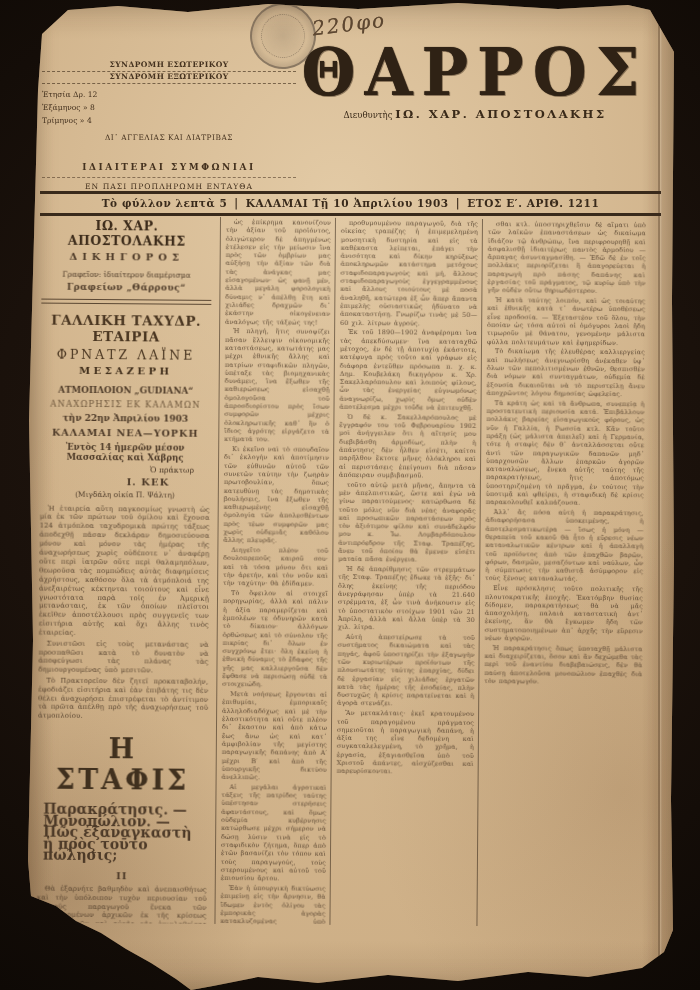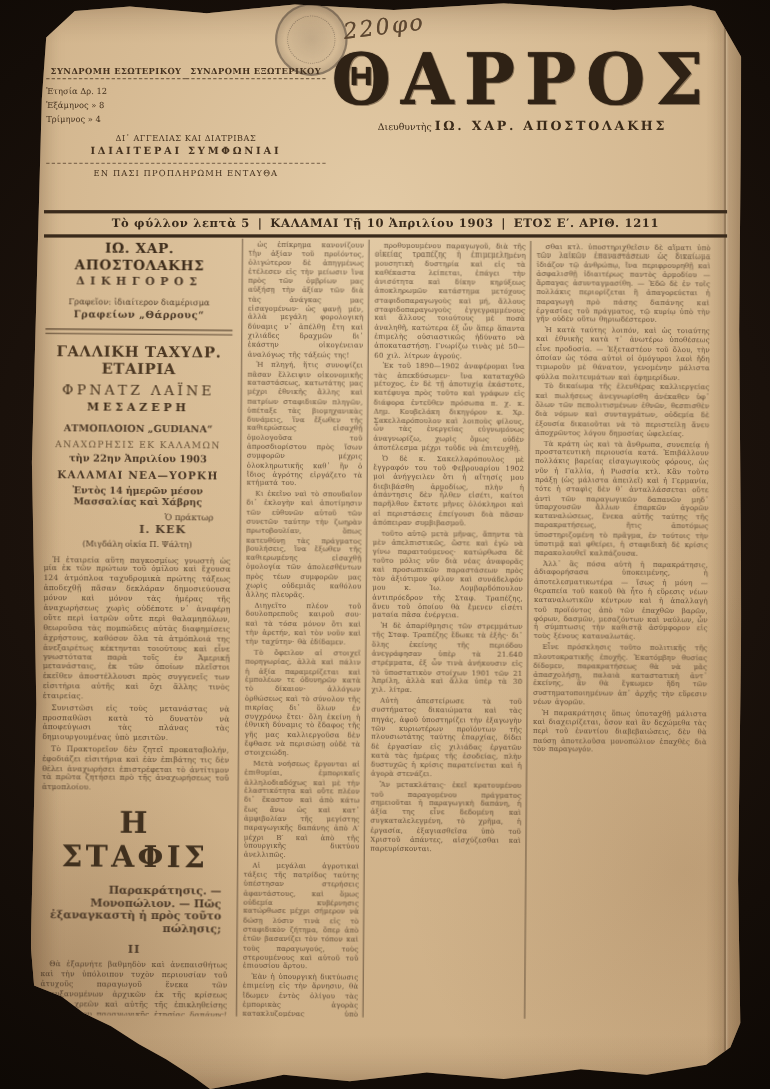--- a/index.html
+++ b/index.html
@@ -25,27 +25,27 @@
     box-shadow:1px 0 2px rgba(245,230,205,.35), -3px 0 6px rgba(120,92,62,.25);}
   .stamp{position:absolute;left:222px;top:3px;width:62px;height:62px;border:2px solid rgba(72,60,52,.45);
     border-radius:50%;transform:rotate(-8deg);
     background:radial-gradient(circle at 50% 50%, rgba(90,75,62,.18) 0%, rgba(90,75,62,.05) 55%, rgba(90,75,62,.22) 72%, rgba(0,0,0,0) 78%);}
   .stamp:before{content:"";position:absolute;left:9px;top:9px;right:9px;bottom:9px;border:1px dotted rgba(72,60,52,.4);border-radius:50%;}
   .handnum{position:absolute;left:284px;top:12px;font-size:20px;font-style:italic;color:#5d4731;
     transform:rotate(-7deg);letter-spacing:2px;text-shadow:0 0 .6px rgba(93,71,49,.8);}
   
   .subbox{position:absolute;left:14px;top:60px;width:254px;color:#453categories22;}
   .subbox{color:#45321f;}
-  .sb-head{display:flex;justify-content:space-between;font-size:7.6px;font-weight:bold;letter-spacing:.4px;text-align:center;}
+  .sb-head{display:flex;justify-content:space-between;font-size:7.6px;font-weight:bold;letter-spacing:.4px;text-align:center;flex-direction:column;}
   .sb-head span{flex:1;border-bottom:1px dashed rgba(69,50,31,.65);padding-bottom:2px;}
   .sb-cols{display:flex;margin-top:4px;}
   .sb-col{flex:1;font-size:7.6px;line-height:13px;}
   .sb-col.rt{border-left:1px dotted rgba(69,50,31,.7);padding-left:6px;}
   .sb-note1{font-size:7.4px;text-align:center;margin-top:6px;letter-spacing:.5px;}
-  .sb-note2{font-size:9px;font-weight:bold;text-align:center;letter-spacing:2.5px;margin-top:3px;}
+  .sb-note2{font-size:9px;font-weight:bold;text-align:center;letter-spacing:2.5px;margin-top:20px;}
   .sb-note3{font-size:7.6px;text-align:center;margin-top:5px;border-top:1px dashed rgba(69,50,31,.55);padding-top:4px;letter-spacing:1px;}
   
   .masthead{position:absolute;left:258px;top:44px;width:378px;text-align:center;color:#2f2215;filter:blur(.2px);}
   .mast-title{font-size:62px;line-height:.95;font-weight:bold;letter-spacing:9px;transform:scaleY(1.04);
     text-shadow:1px 1px 0 rgba(64,46,28,.45), 0 0 1px rgba(47,34,21,.9);}
   .mast-sub{font-size:10px;font-weight:bold;letter-spacing:1.6px;margin-top:9px;color:#3a2a19;}
   .mast-dir{font-size:8.5px;margin-top:4px;color:#3a2a19;}
   .mast-dir .dname{font-size:11.5px;font-weight:bold;letter-spacing:2.5px;}
   .datebar{position:absolute;left:12px;top:191px;width:621px;border-top:3px solid #392a1b;border-bottom:3px solid #392a1b;
     padding:3px 0 4px;text-align:center;font-size:10.5px;font-weight:bold;color:#392a1b;letter-spacing:.6px;}
@@ -72,21 +72,21 @@
   .ship-vessel{font-size:8.8px;font-weight:bold;text-align:center;margin-top:9px;}
   .ship-dep{font-size:8.4px;text-align:center;letter-spacing:1.2px;margin-top:4px;color:#6d563b;}
   .ship-date{font-size:9px;font-weight:bold;text-align:center;margin-top:4px;}
   .ship-route{font-size:9.6px;font-weight:bold;text-align:center;letter-spacing:1px;margin-top:4px;}
   .ship-dur{font-size:8.6px;font-weight:bold;text-align:center;margin-top:4px;}
   .ship-via{font-size:8.6px;font-weight:bold;text-align:center;}
   .agent-label{font-size:7.8px;text-align:right;padding-right:16px;margin-top:3px;}
   .agent{font-size:10px;font-weight:bold;text-align:center;padding-left:46px;margin-top:2px;letter-spacing:1px;}
   .address{font-size:7.4px;text-align:center;margin:3px 0 6px;}
   .staphis-title{font-size:27px;font-weight:bold;text-align:center;letter-spacing:3px;margin:12px 0 9px;color:#40301e;}
-  .staphis-sub{font-size:10px;font-weight:bold;text-align:right;line-height:11.5px;margin:0 6px 4px;}
+  .staphis-sub{font-size:14px;font-weight:bold;text-align:left;line-height:11.5px;margin:0 6px 4px;}
   .staphis-sec{font-size:10px;font-weight:bold;text-align:center;margin:8px 0 4px;letter-spacing:1px;}
   .emph{font-weight:normal;letter-spacing:.4px;}
 </style>
 </head>
 <body>
 
 <div class="page">
 
   <div class="fold"></div>
   <div class="stamp"></div>
@@ -136,31 +136,31 @@
       <div class="ship-dep">ΑΝΑΧΩΡΗΣΙΣ ΕΚ ΚΑΛΑΜΩΝ</div>
       <div class="ship-date">τὴν 22ην Ἀπριλίου 1903</div>
       <div class="ship-route">ΚΑΛΑΜΑΙ ΝΕΑ—ΥΟΡΚΗ</div>
       <div class="ship-dur">Ἐντὸς 14 ἡμερῶν μέσον</div>
       <div class="ship-via">Μασσαλίας καὶ Χάβρης</div>
       <div class="agent-label">Ὁ πράκτωρ</div>
       <div class="agent">Ι. ΚΕΚ</div>
       <div class="address">(Μιγδάλη οἰκία Π. Ψάλτη)</div>
       <p class="bp">Ἡ ἑταιρεία αὕτη παγκοσμίως γνωστὴ ὡς μία ἐκ τῶν πρώτων τοῦ ὁμίλου καὶ ἔχουσα 124 ἀτμόπλοα ταχυδρομικὰ πρώτης τάξεως ἀποδεχθῇ πᾶσαν δεκλάραν δημοσιεύουσα μόνον καὶ μόνον τὰς ἡμέρας τῆς ἀναχωρήσεως χωρὶς οὐδέποτε ν᾽ ἀναφέρῃ οὔτε περὶ ἰατρῶν οὔτε περὶ θαλαμηπόλων, θεωροῦσα τὰς πομπώδεις αὐτὰς διαφημίσεις ἀχρήστους, καθόσον ὅλα τὰ ἀτμόπλοιά της ἀνεξαιρέτως κέκτηνται τοιούτους καὶ εἶνε γνωστότατα παρὰ τοῖς ἐν Ἀμερικῇ μετανάσταις, ἐκ τῶν ὁποίων πλεῖστοι ἐκεῖθεν ἀποστέλλουσι πρὸς συγγενεῖς των εἰσιτήρια αὐτῆς καὶ ὄχι ἄλλης τινὸς ἑταιρείας.</p>
       <p class="bp">Συνιστῶσι εἰς τοὺς μετανάστας νὰ προσπαθῶσι κατὰ τὸ δυνατὸν νὰ ἀποφεύγωσι τὰς πλάνας τὰς δημιουργουμένας ὑπὸ μεσιτῶν.</p>
-      <p class="bp">Τὸ Πρακτορεῖον δὲν ζητεῖ προκαταβολήν, ἐφοδιάζει εἰσιτήρια καὶ ἐὰν ἐπιβάτης τις δὲν θέλει ἀναχωρήσει ἐπιστρέφεται τὸ ἀντίτιμον τὰ πρῶτα ζητήσει πρὸ τῆς ἀναχωρήσεως τοῦ ἀτμοπλοίου.</p>
+      <p class="bp">Τὸ Πρακτορεῖον δὲν ζητεῖ προκαταβολήν, ἐφοδιάζει εἰσιτήρια καὶ ἐὰν ἐπιβάτης τις δὲν θέλει ἀναχωρήσει ἐπιστρέφεται τὸ ἀντίτιμον τὰ πρῶτα ἀπέλθῃ πρὸ τῆς ἀναχωρήσεως τοῦ ἀτμοπλοίου.</p>
       <div class="staphis-title">Η ΣΤΑΦΙΣ</div>
       <div class="staphis-sub">Παρακράτησις. — Μονοπώλιον. — Πῶς ἐξαναγκαστὴ ἡ πρὸς τοῦτο πώλησις;</div>
       <div class="staphis-sec">ΙΙ</div>
       <p class="bp">Θὰ ἐξαρνήτε βαθμηδὸν καὶ ἀνεπαισθήτως καὶ τὴν ὑπόλοιπον τυχὸν περιουσίαν τοῦ ἀτυχοῦς παραγωγοῦ ἕνεκα τῶν ἐπαυξανομένων ἀρχικῶν ἐκ τῆς κρίσεως ταύτης χρεῶν καὶ αὐτῆς τῆς ἐπικληθείσης ἀκανονίστου παραγωγικῆς ἐτησίας δαπάνης! — Ἠλαττώθη ἡ εἰσαγωγὴ τοῦ χρυσοῦ, ὅστις καὶ μόλις ἐπαρκεῖ εἰς τὰς στοιχειώδεις ἀνάγκας τοῦ τόπου, αἱ δὲ συναλλαγαὶ περιωρίσθησαν εἰς τὸ ἐλάχιστον.</p>
     </div>
 
     <div class="col t c2">
       <p class="bp">ὡς ἐπίκρημα κανονίζουν τὴν ἀξίαν τοῦ προϊόντος, ὀλιγώτερον δὲ ἀπηγμένως ἐτέλεσεν εἰς τὴν μείωσιν ἵνα πρὸς τῶν ὀμβρίων μας αὐξήσῃ τὴν ἀξίαν τῶν διὰ τὰς ἀνάγκας μας εἰσαγομένων· ὡς φανῇ μέν, ἀλλὰ μεγάλη φορολογικὴ δύναμις ν᾽ ἀπέλθῃ ἔτη καὶ χιλιάδες δραχμῶν δι᾽ ἑκάστην οἰκογένειαν ἀναλόγως τῆς τάξεώς της!</p>
       <p class="bp">Ἡ πληγή, ἥτις συνοψίζει πᾶσαν ἔλλειψιν οἰκονομικῆς καταστάσεως, κατωτάτης μας μέχρι ἐθνικῆς ἄλλης καὶ πατρίων σταφιδικῶν πληγῶν, ὑπέταξε τὰς βιομηχανικὰς δυνάμεις, ἵνα ἔξωθεν τῆς καθιερώσεως εἰσαχθῇ ὁμολογοῦσα τοῦ ἀπροσδιορίστου πρὸς ἴσων συμφορῶν μέχρις ὁλοκληρωτικῆς καθ᾽ ἣν ὁ ἴδιος ἀγρότης εἰργάζετο τὰ κτήματά του.</p>
-      <p class="bp">Κι ἐκεῖνο ναὶ τὸ σπουδαῖον δι᾽ ἐκλογὴν καὶ ἀποτίμησιν τῶν εὐθυνῶν αὐτοῦ τῶν συνετῶν ταύτην τὴν ζωηρὰν πρωτοβουλίαν, ὅπως κατευθύνῃ τὰς πράγματος βουλήσεις, ἵνα ἔξωθεν τῆς καθιερωμένης εἰσαχθῇ ὁμολογία τῶν ἀπολεσθέντων πρὸς τέων συμφορῶν μας χωρὶς οὐδεμιᾶς καθόλου ἄλλης πλευρᾶς.</p>
+      <p class="bp">Κι ἐκεῖνο ναὶ τὸ σπουδαῖον δι᾽ ἐκλογὴν καὶ ἀποτίμησιν τῶν εὐθυνῶν αὐτοῦ τῶν συνετῶν ταύτην τὴν ζωηρὰν πρωτοβουλίαν, ὅπως κατευθύνῃ τὰς δημοτικὰς βουλήσεις, ἵνα ἔξωθεν τῆς καθιερωμένης εἰσαχθῇ ὁμολογία τῶν ἀπολεσθέντων πρὸς τέων συμφορῶν μας χωρὶς οὐδεμιᾶς καθόλου ἄλλης πλευρᾶς.</p>
       <p class="bp">Διηγεῖτο πλέον τοῦ δουλοπρεποῦς καιροῦ σου· καὶ τὰ τόσα μόνον ὅτι καὶ τὴν ἀρετήν, καὶ τὸν νοῦν καὶ τὴν ταχύτην· θὰ ἐδίδαμεν.</p>
       <p class="bp">Τὸ ὄφειλον αἱ στοιχεῖ πορηγωρίας, ἀλλὰ καὶ πάλιν ἡ ἀξία παραμερίζεται καὶ ἐμπολέων τε ὀδυνηρῶν κατὰ τὸ δίκαιον· ἀλλόγων ὀρθώσεως καὶ τὸ σύνολον τῆς πικρίας δι᾽ ὅλων ἐν συγχρόνῳ ἔτει· ὅλη ἐκείνη ἡ ἐθνικὴ δύναμις τὸ ἔδαφος τῆς γῆς μας καλλιεργοῦσα δὲν ἔφθασε νὰ περισώσῃ οὐδὲ τὰ στοιχειώδη.</p>
       <p class="bp">Μετὰ νοήσεως ἔργονται αἱ ἐπιθυμίαι, ἐμπορικαῖς ἀλληλοδιαδόχως καὶ μὲ τὴν ἐλαστικότητα καὶ οὔτε πλέον δι᾽ ἕκαστον καὶ ἀπὸ κάτω ἕως ἄνω ὡς καὶ κατ᾽ ἀμφιβολίαν τῆς μεγίστης παραγωγικῆς δαπάνης ἀπὸ Α′ μέχρι Β′ καὶ ἀπὸ τῆς ὑπουργικῆς δικτύου ἀνελλιπῶς.</p>
       <p class="bp">Αἱ μεγάλαι ἀγροτικαὶ τάξεις τῆς πατρίδος ταύτης ὑπέστησαν στερήσεις ἀφαντάστους, καὶ ὅμως οὐδεμία κυβέρνησις κατώρθωσε μέχρι σήμερον νὰ δώσῃ λύσιν τινὰ εἰς τὸ σταφιδικὸν ζήτημα, ὅπερ ἀπὸ ἐτῶν βασανίζει τὸν τόπον καὶ τοὺς παραγωγούς, τοὺς στερουμένους καὶ αὐτοῦ τοῦ ἐπιουσίου ἄρτου.</p>
       <p class="bp">Ἐὰν ἡ ὑπουργικὴ δικτύωσις ἐπιμείνῃ εἰς τὴν ἄρνησιν, θὰ ἴδωμεν ἐντὸς ὀλίγου τὰς ἐμπορικὰς ἀγορὰς κατακλυζομένας ὑπὸ προϊόντων ἀζητήτων, τοὺς δὲ κατόχους αὐτῶν νὰ φθάγξωσιν εἰς τὰ καζάνια καὶ νὰ κύρῃ κατὰ τοῦ μαλλα.</p>
     </div>
 
     <div class="col t c3">
       <p class="bp">προθυμουμένου παραγωγοῦ, διὰ τῆς οἰκείας τραπέζης ἡ ἐπιμεμελημένη μουσητικὴ δυστηρία καὶ εἰς τὰ καθέκαστα λείπεται, ἐπάγει τὴν ἀνισότητα καὶ δίκην κηρύξεως ἀποκληρωμῶν κατάστημα μετόχους σταφιδοπαραγωγοὺς καὶ μή, ἄλλους σταφιδοπαραγωγοὺς ἐγγεγραμμένους καὶ ἄλλους τοιούτους μὲ ποσὰ ἀναληθῆ, κατώτερα ἐξ ὧν ἅπερ ἅπαντα ἐπιμελὴς οὐσιαστικῶς ἠδύνατο νὰ ἀποκαταστήσῃ. Γνωρίζω τινὰς μὲ 50—60 χιλ. λίτρων ἀγρούς.</p>
       <p class="bp">Ἐκ τοῦ 1890—1902 ἀναφέρομαι ἵνα τὰς ἀπεκδύσωμεν· ἵνα καταταχθῶ μέτοχος, ἐν δὲ τῇ ἀποτυχίᾳ ἑκάστοτε, κατέφυγα πρὸς τοῦτο καὶ γράφων εἰς διάφορα ἐντεῦθεν πρόσωπα π. χ. κ. Δημ. Κουβελάκη δικηγόρον κ. Χρ. Σακελλαρόπουλον καὶ λοιποὺς φίλους, ὧν τὰς ἐνεργείας εὐγνωμόνως ἀναγνωρίζω, χωρὶς ὅμως οὐδὲν ἀποτέλεσμα μέχρι τοῦδε νὰ ἐπιτευχθῇ.</p>

